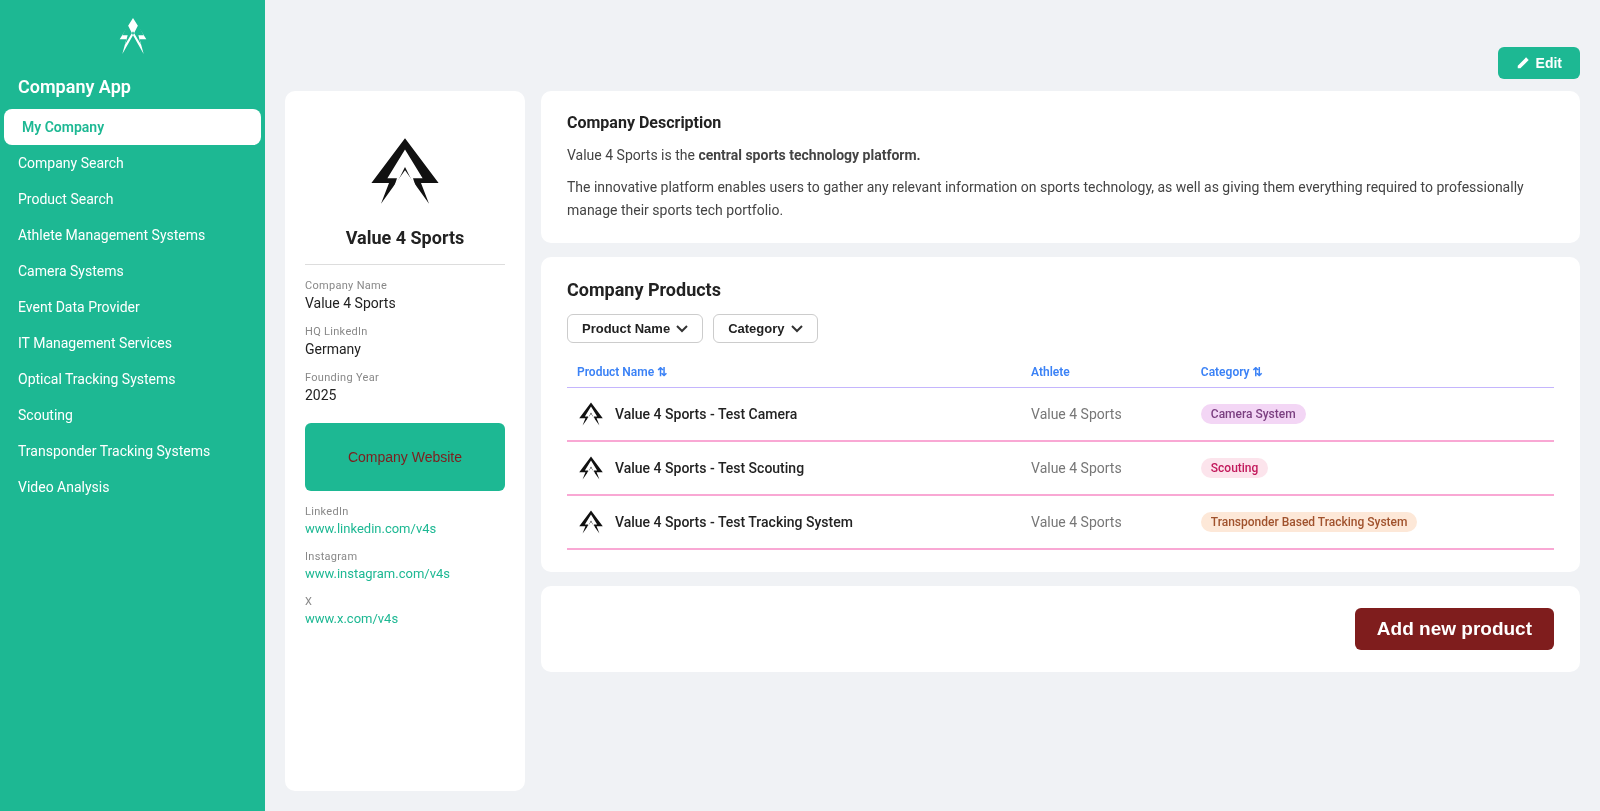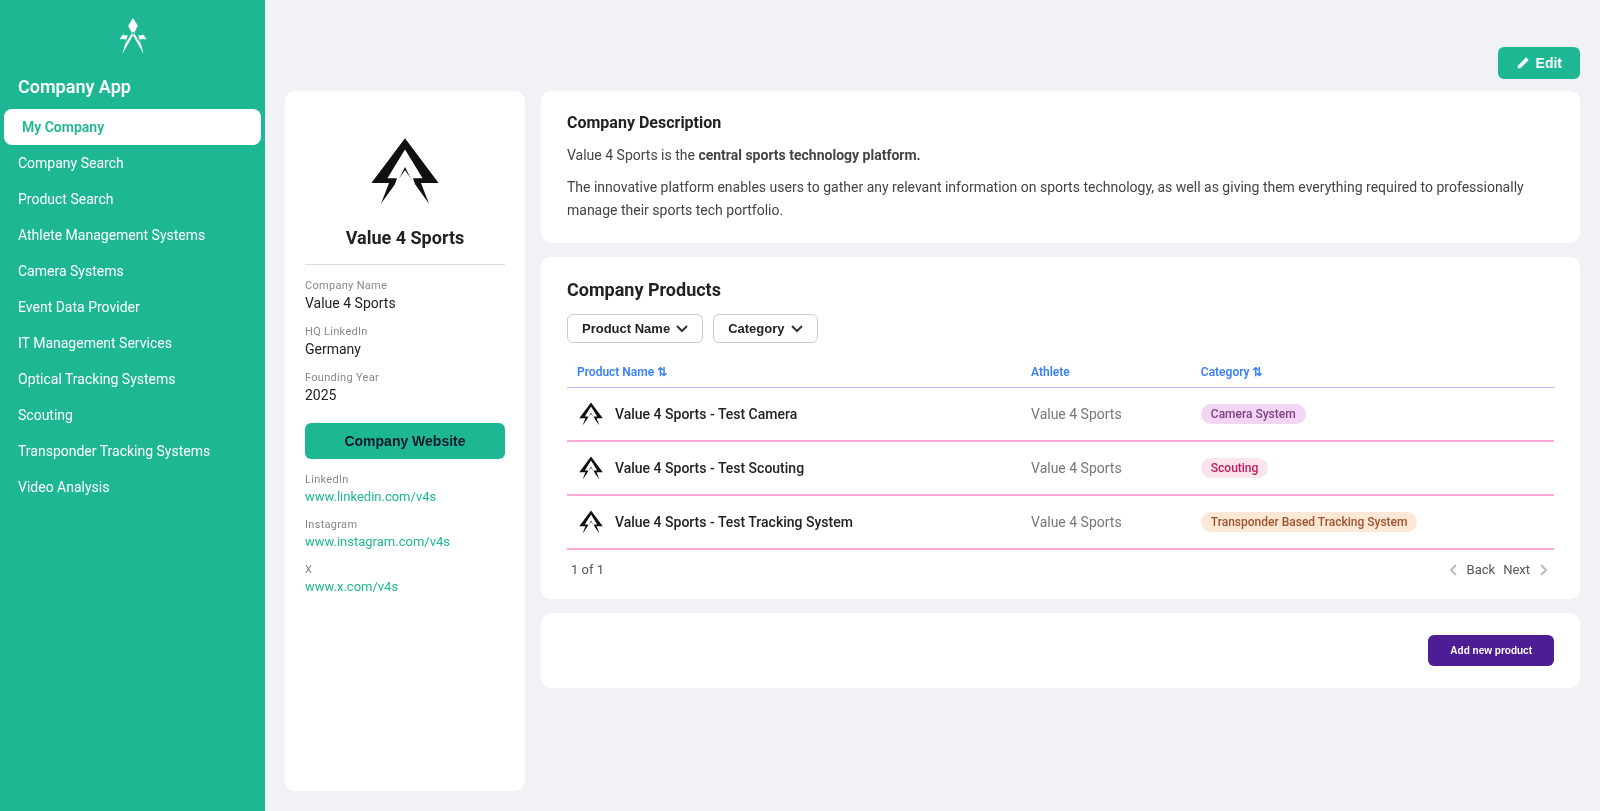--- a/index.html
+++ b/index.html
@@ -130,26 +130,26 @@
       color: #888;
       margin-bottom: 3px;
       letter-spacing: 0.3px;
     }
     .field-value {
       font-size: 14px;
       color: #222;
     }
     .company-website-btn {
       background: #1db893;
-      color: #0f172a;
+      color: #7f1d1d;
       border: none;
-      padding: 10px 24px;
+      padding: 26px 24px;
       border-radius: 6px;
       font-size: 14px;
-      font-weight: 700;
+      font-weight: 400;
       cursor: pointer;
       width: 100%;
       margin-top: 6px;
       margin-bottom: 14px;
     }
     .social-link {
       font-size: 13px;
       color: #1db893;
     }
 
@@ -285,26 +285,26 @@
 
     
     .add-product-card {
       background: white;
       border-radius: 10px;
       padding: 22px 26px;
       display: flex;
       justify-content: flex-end;
     }
     .add-product-btn {
-      background: #4c1d95;
+      background: #7f1d1d;
       color: white;
       border: none;
       padding: 10px 22px;
       border-radius: 6px;
-      font-size: 10px;
+      font-size: 19px;
       font-weight: 600;
       cursor: pointer;
     }
   </style>
 </head>
 <body>
 
 <aside class="sidebar">
   <div class="sidebar-logo">
 
@@ -464,37 +464,20 @@
                       <path d="M50 18 L28 54 L40 54 L34 72 L50 40 L66 72 L60 54 L72 54 L50 18Z" fill="white"></path>
                     </svg>
                     <span>Value 4 Sports - Test Tracking System</span>
                   </div>
                 </td>
                 <td style="color: rgb(119, 119, 119);">Value 4 Sports</td>
                 <td><span class="badge badge-transponder">Transponder Based Tracking System</span></td>
               </tr>
             </tbody>
         </table>
-        <div class="pagination-row">
-          <span>1 of 1</span>
-          <div class="pagination-controls">
-            <button class="page-btn" disabled="">
-              <svg viewBox="0 0 8 12" fill="none" stroke="#bbb" stroke-width="2">
-                  <path d="M7 1L2 6l5 5"></path>
-                </svg>
-            </button>
-            <span>Back</span>
-            <span>Next</span>
-            <button class="page-btn" disabled="">
-              <svg viewBox="0 0 8 12" fill="none" stroke="#bbb" stroke-width="2">
-                  <path d="M1 1l5 5-5 5"></path>
-                </svg>
-            </button>
-          </div>
-        </div>
       </div>
 
       <div class="add-product-card">
         <button class="add-product-btn">Add new product</button>
       </div>
 
     </div>
   </div>
 </main>
 

